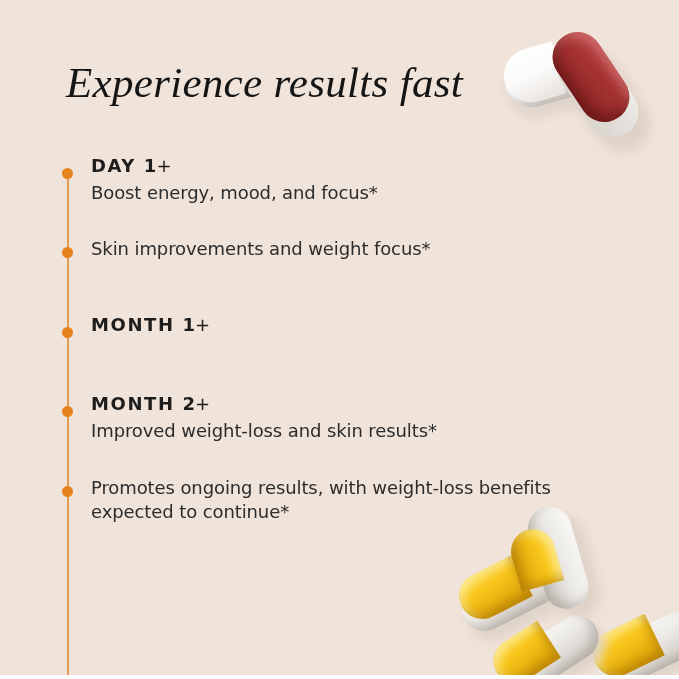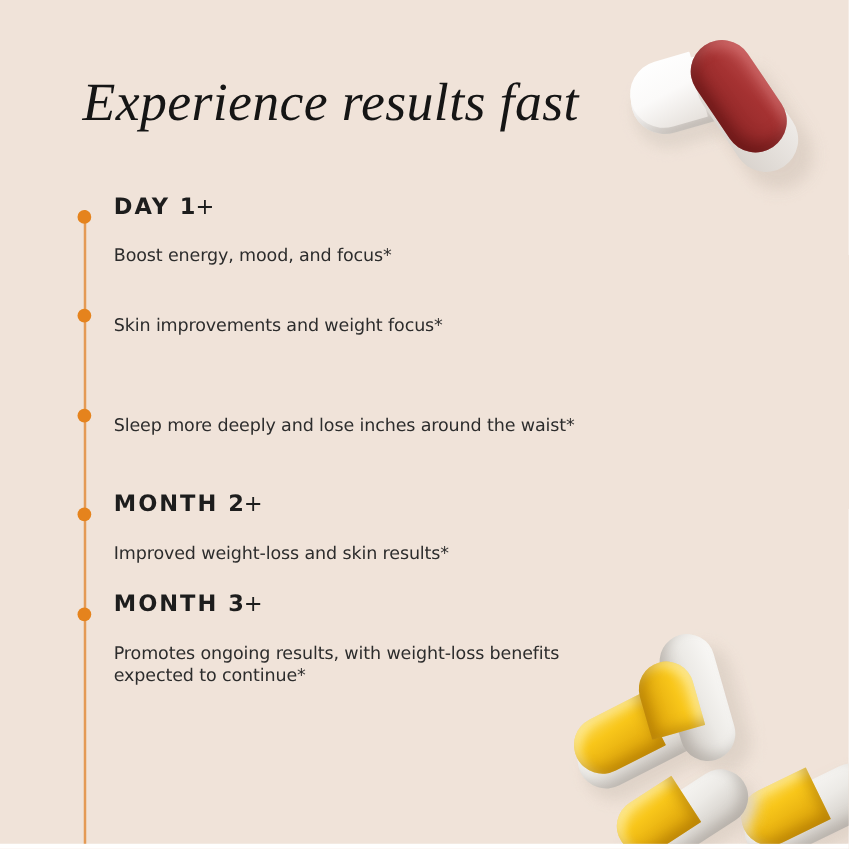--- a/index.html
+++ b/index.html
@@ -88,23 +88,23 @@
   }
   .tl-heading .plus {
     font-weight: 400;
     letter-spacing: 0;
   }
   .tl-heading .num {
     letter-spacing: 0;
   }
 
   .tl-desc {
-    margin-top: 18px;
+    margin-top: 3px;
     font-family: "DejaVu Sans", "Liberation Sans", sans-serif;
-    font-size: 14px;
+    font-size: 18px;
     font-weight: 400;
     color: #2c2c2c;
     line-height: 1.32;
     letter-spacing: -0.1px;
     white-space: pre-line;
   }
 
   
   .pill-group-top {
     position: absolute;
@@ -254,40 +254,39 @@
     <div class="tl-item" style="top:247px;">
       <div class="tl-dot"></div>
       <div class="tl-body">
         <div class="tl-desc">Skin improvements and weight focus*</div>
       </div>
     </div>
 
     <div class="tl-item" style="top:327px;">
       <div class="tl-dot"></div>
       <div class="tl-body">
-        <div class="tl-desc">Sleep more deeply and lose inches around the waist*</div>
+        <div class="tl-heading">
+          <span>MONTH</span><span>&nbsp;</span><span class="num">1</span><span class="plus">+</span>
+        </div>
       </div>
     </div>
 
     <div class="tl-item" style="top:406px;">
       <div class="tl-dot"></div>
       <div class="tl-body">
         <div class="tl-heading">
           <span>MONTH</span><span>&nbsp;</span><span class="num">2</span><span class="plus">+</span>
         </div>
         <div class="tl-desc">Improved weight-loss and skin results*</div>
       </div>
     </div>
 
     <div class="tl-item" style="top:486px;">
       <div class="tl-dot"></div>
       <div class="tl-body">
-        <div class="tl-heading">
-          <span>MONTH</span><span>&nbsp;</span><span class="num">3</span><span class="plus">+</span>
-        </div>
         <div class="tl-desc">Promotes ongoing results, with weight-loss benefits
 expected to continue*</div>
       </div>
     </div>
 
   </div>
 
   <div class="pill-group-top">
     <div class="capsule cap-white-shadow"></div>
     <div class="capsule cap-red-shadow"></div>

